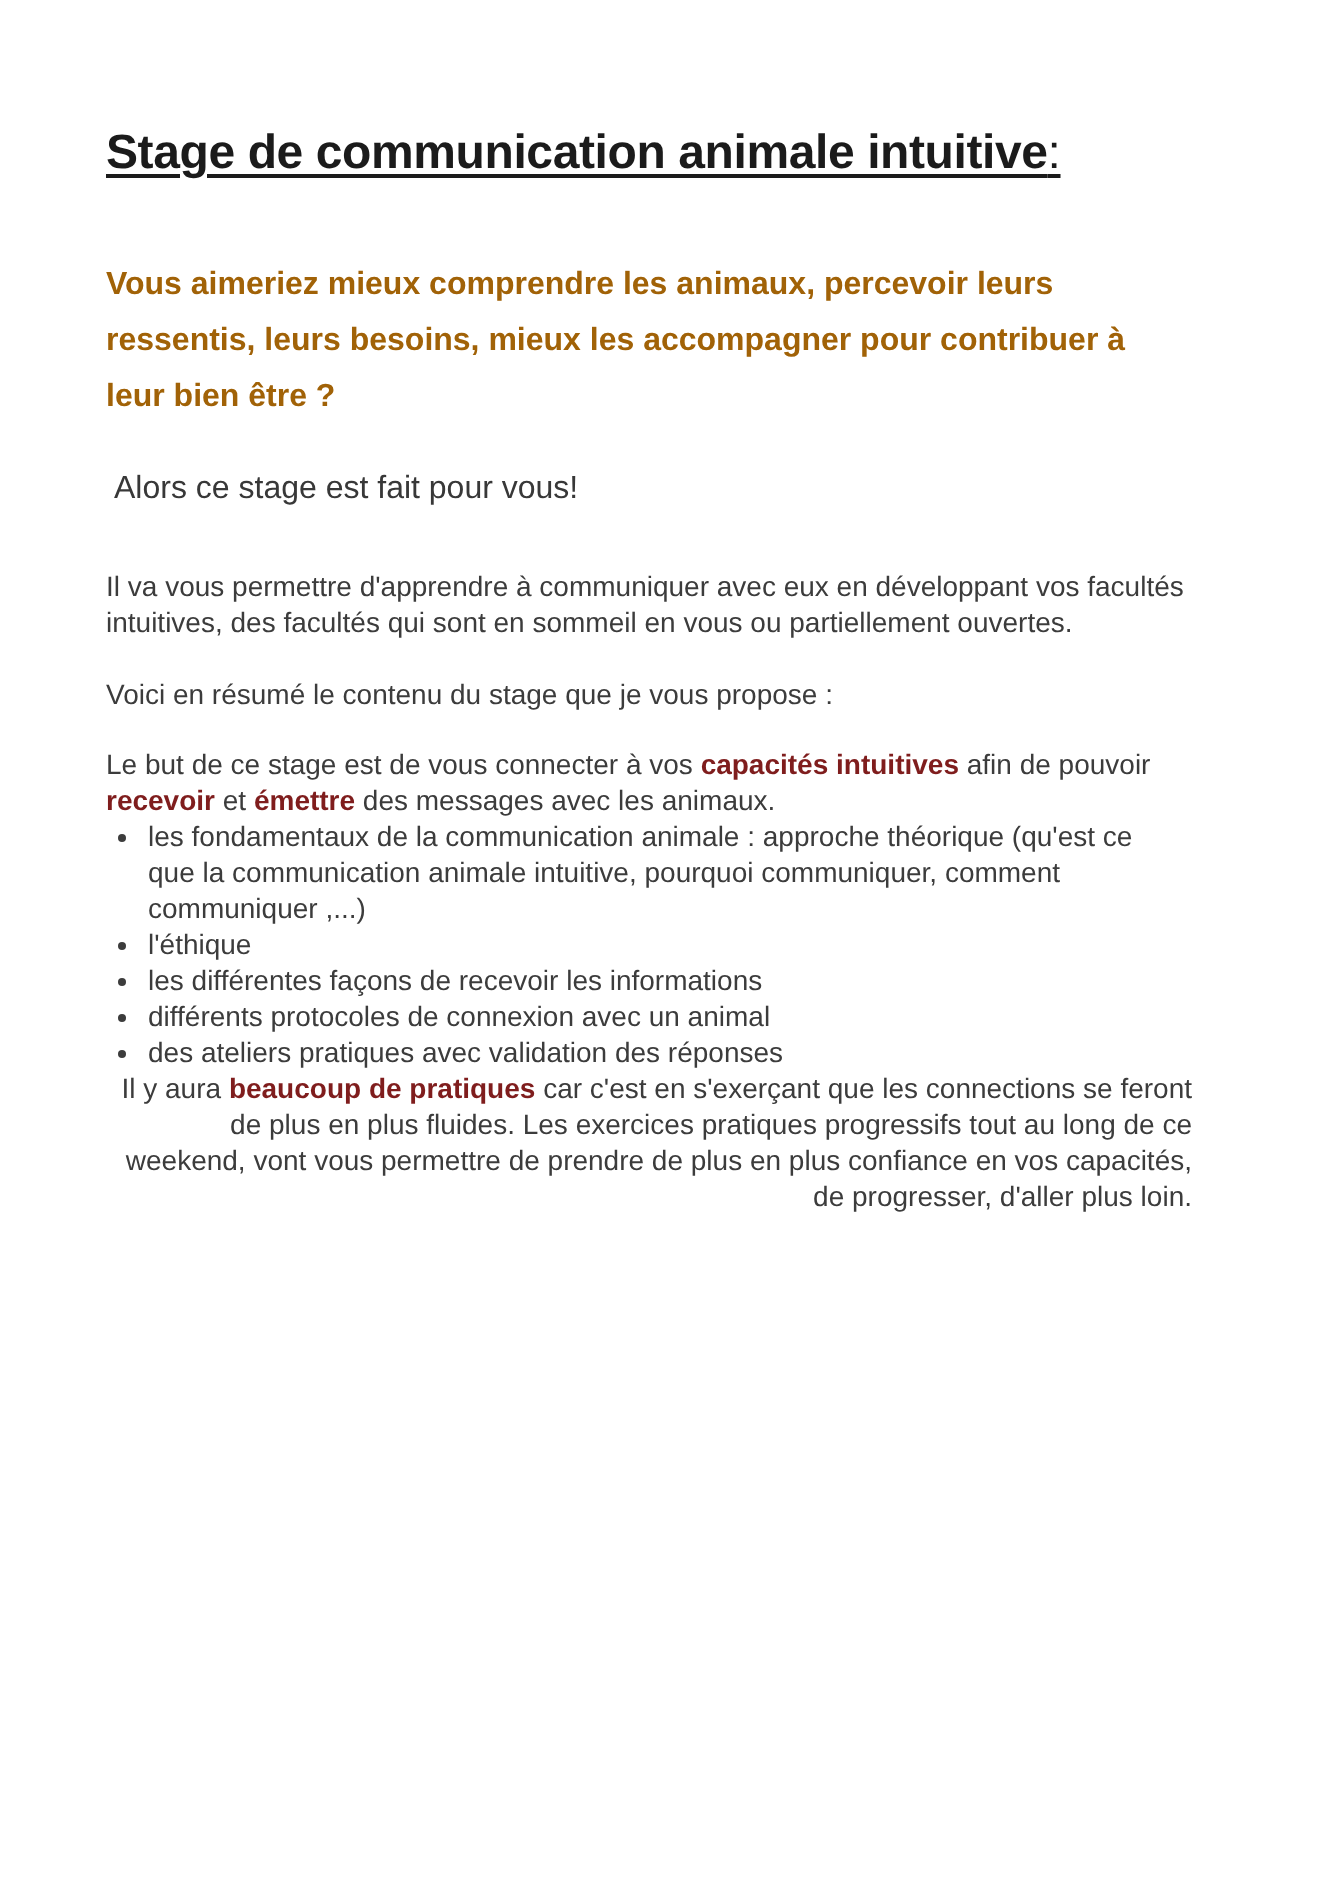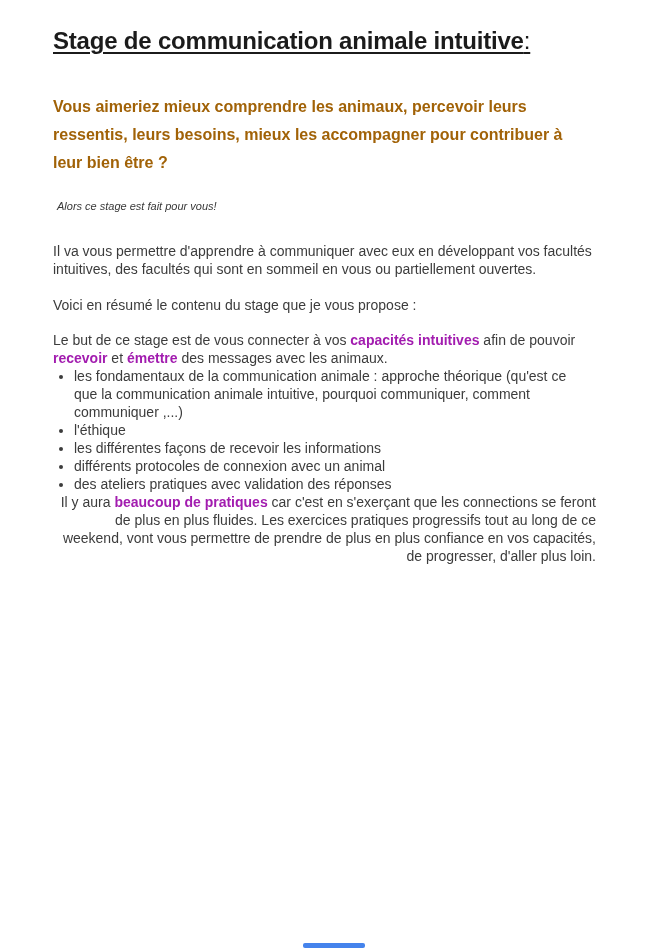--- a/index.html
+++ b/index.html
@@ -7,20 +7,21 @@
     width: 672px; height: 951px;
     background: #ffffff;
     overflow: hidden;
     font-family: "Liberation Sans", "DejaVu Sans", sans-serif;
   }
   .page {
     position: relative;
     width: 672px; height: 899px;
     padding: 27px 60px 0 53px;
     background: #ffffff;
+    margin-top: 36px;
   }
   .doc-title {
     font-size: 24px;
     font-weight: 700;
     color: #1b1b1b;
     letter-spacing: -0.2px;
   }
   .doc-title .u {
     text-decoration: underline;
     text-decoration-thickness: 2px;
@@ -31,45 +32,44 @@
     margin-top: 38px;
     max-width: 537px;
     font-size: 16px;
     font-weight: 700;
     line-height: 28px;
     color: #a16207;
   }
   .tagline {
     margin-top: 23px;
     padding-left: 4px;
-    font-size: 11px;
+    font-size: 16px;
     font-weight: 400;
     color: #383838;
-    font-style: italic;
   }
   .body-text {
     font-size: 14px;
     line-height: 18px;
     color: #3c3c3c;
     max-width: 543px;
   }
   .p-apprendre   { margin-top: 30px; }
   .p-resume      { margin-top: 18px; }
   .p-but         { margin-top: 17px; }
   .p-deroulement { margin-top: 0; }
   .bullet-list {
     margin: 0;
     padding-left: 21px;
     list-style: disc outside;
     max-width: 522px;
   }
   .bullet-list li { line-height: 18px; }
   .p-pratique     { margin-top: 0; text-align: right; }
   .p-contrepartie { margin-top: 16px; }
-  .b { font-weight: 700; color: #a21caf; }
+  .b { font-weight: 700; color: #7f1d1d; }
   .accent-bar {
     position: absolute;
     left: 303px; top: 943px;
     width: 62px; height: 5px;
     border-radius: 2px;
     background: #4583ec;
   }
 </style>
 </head>
 <body>

